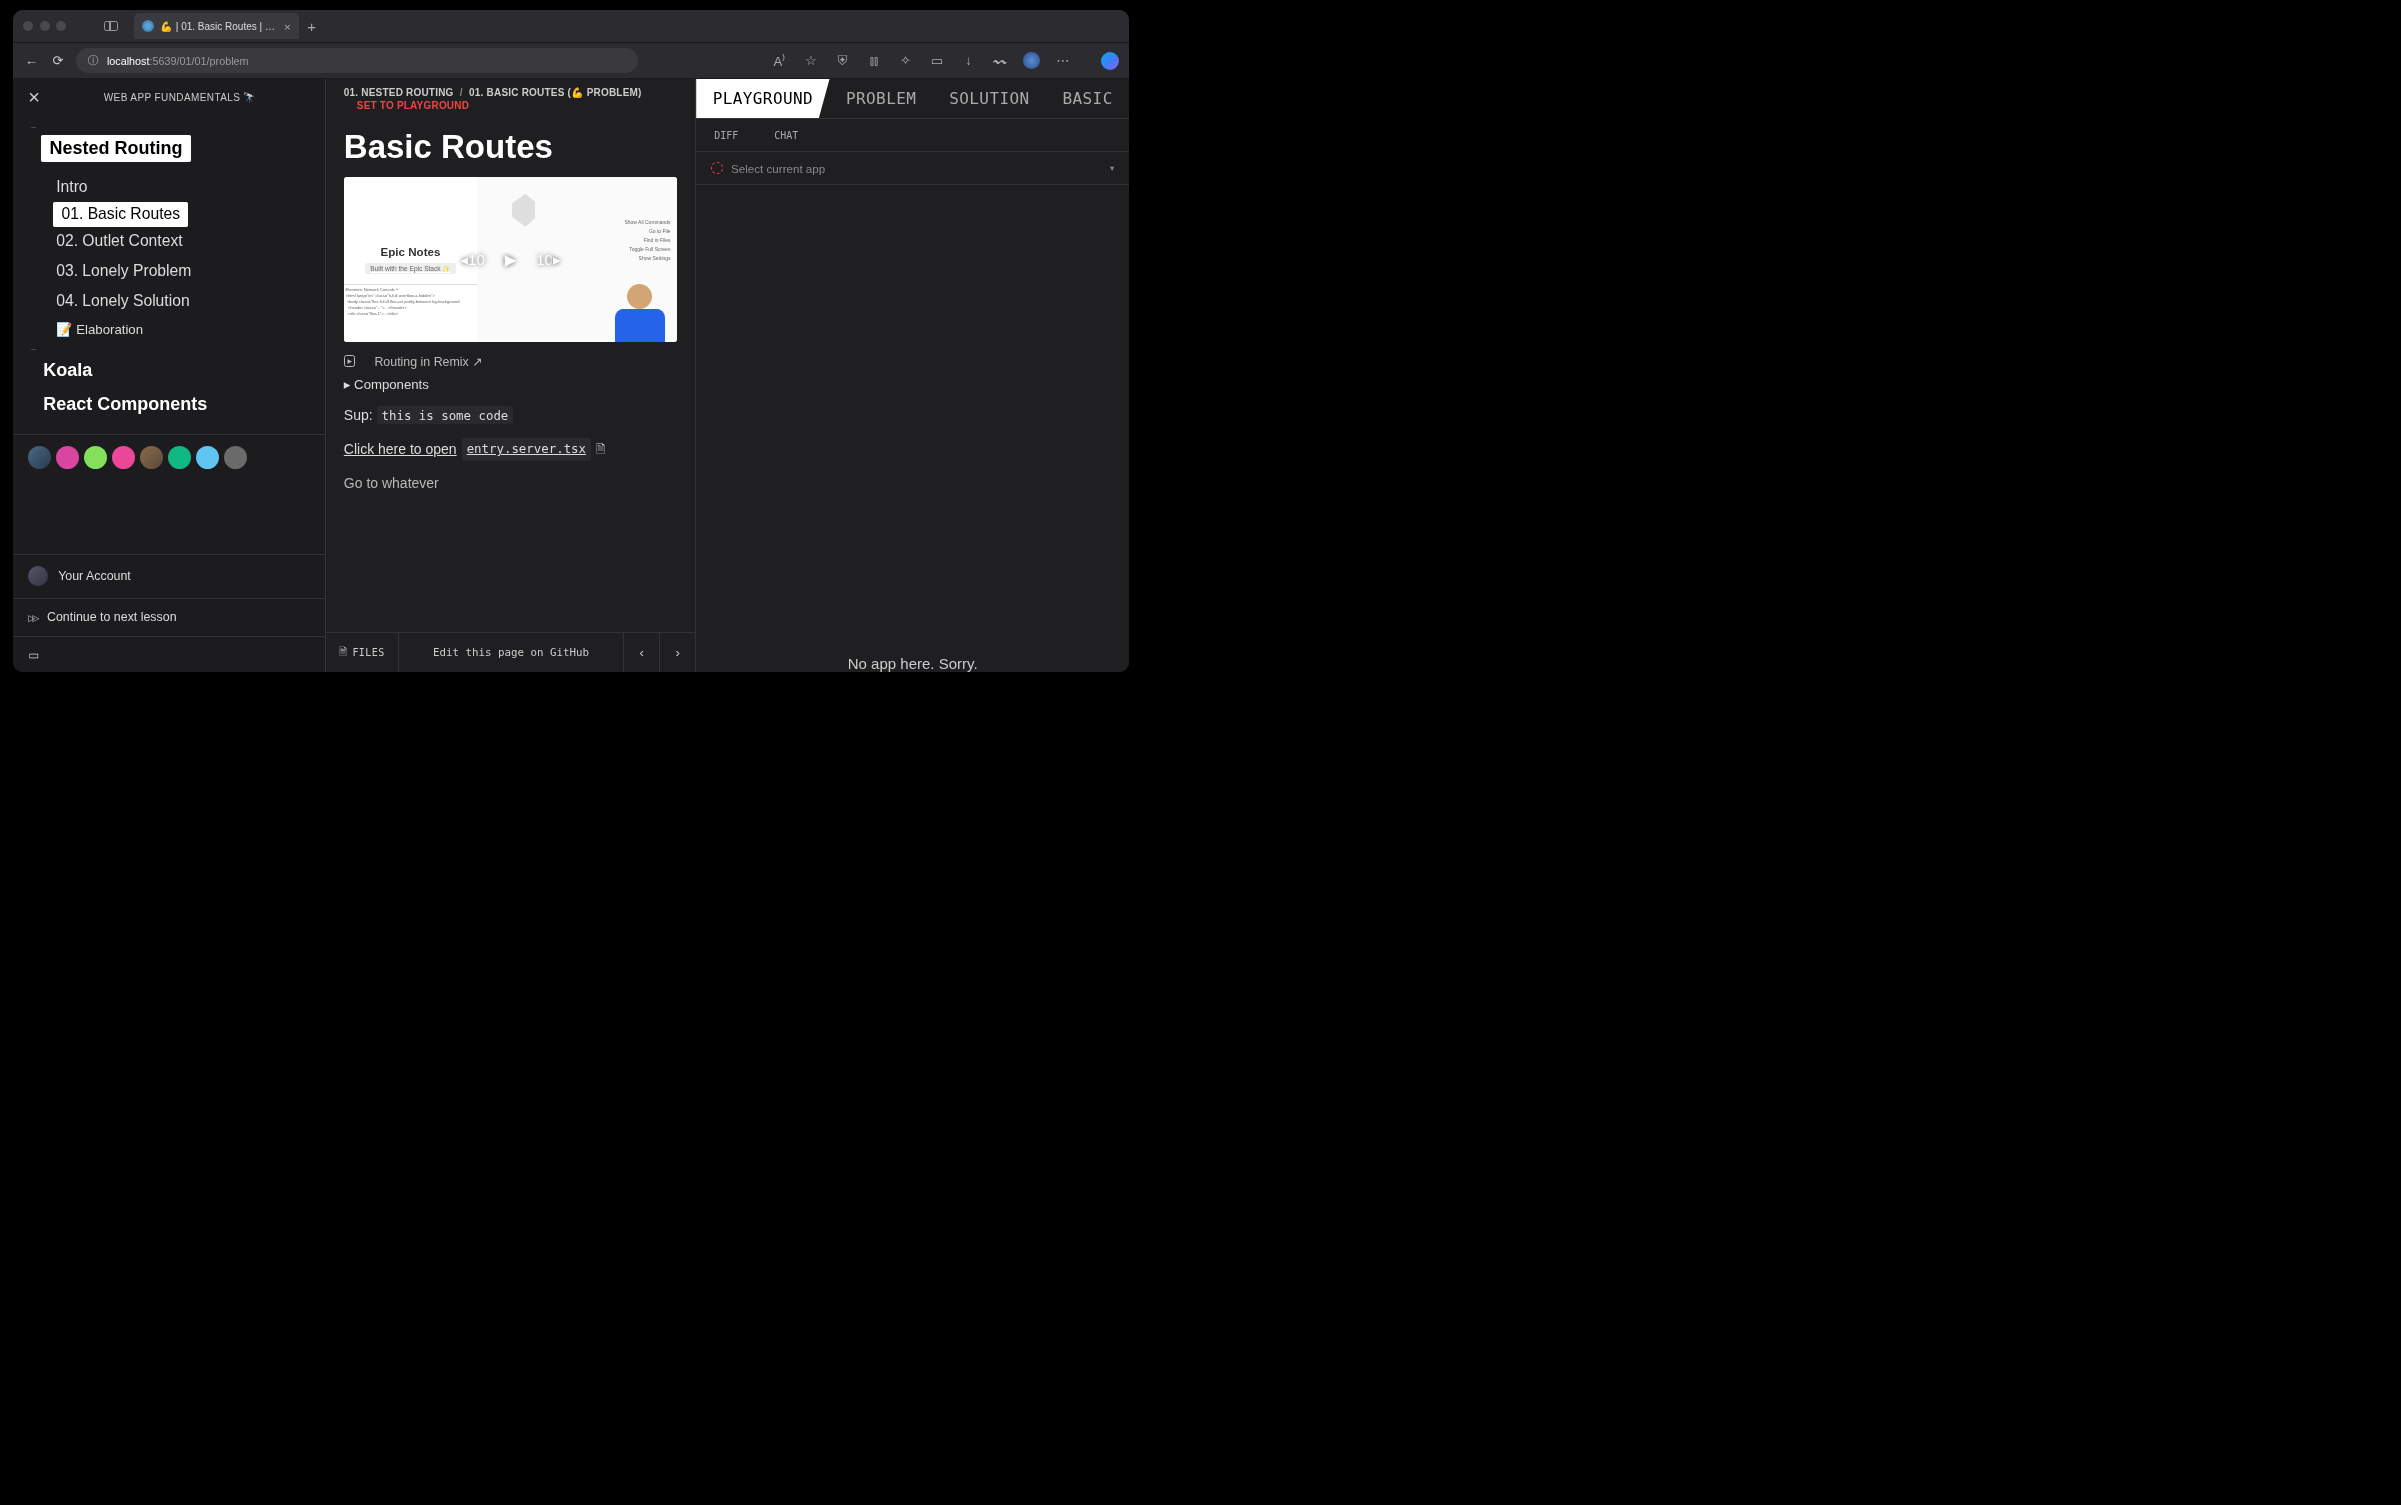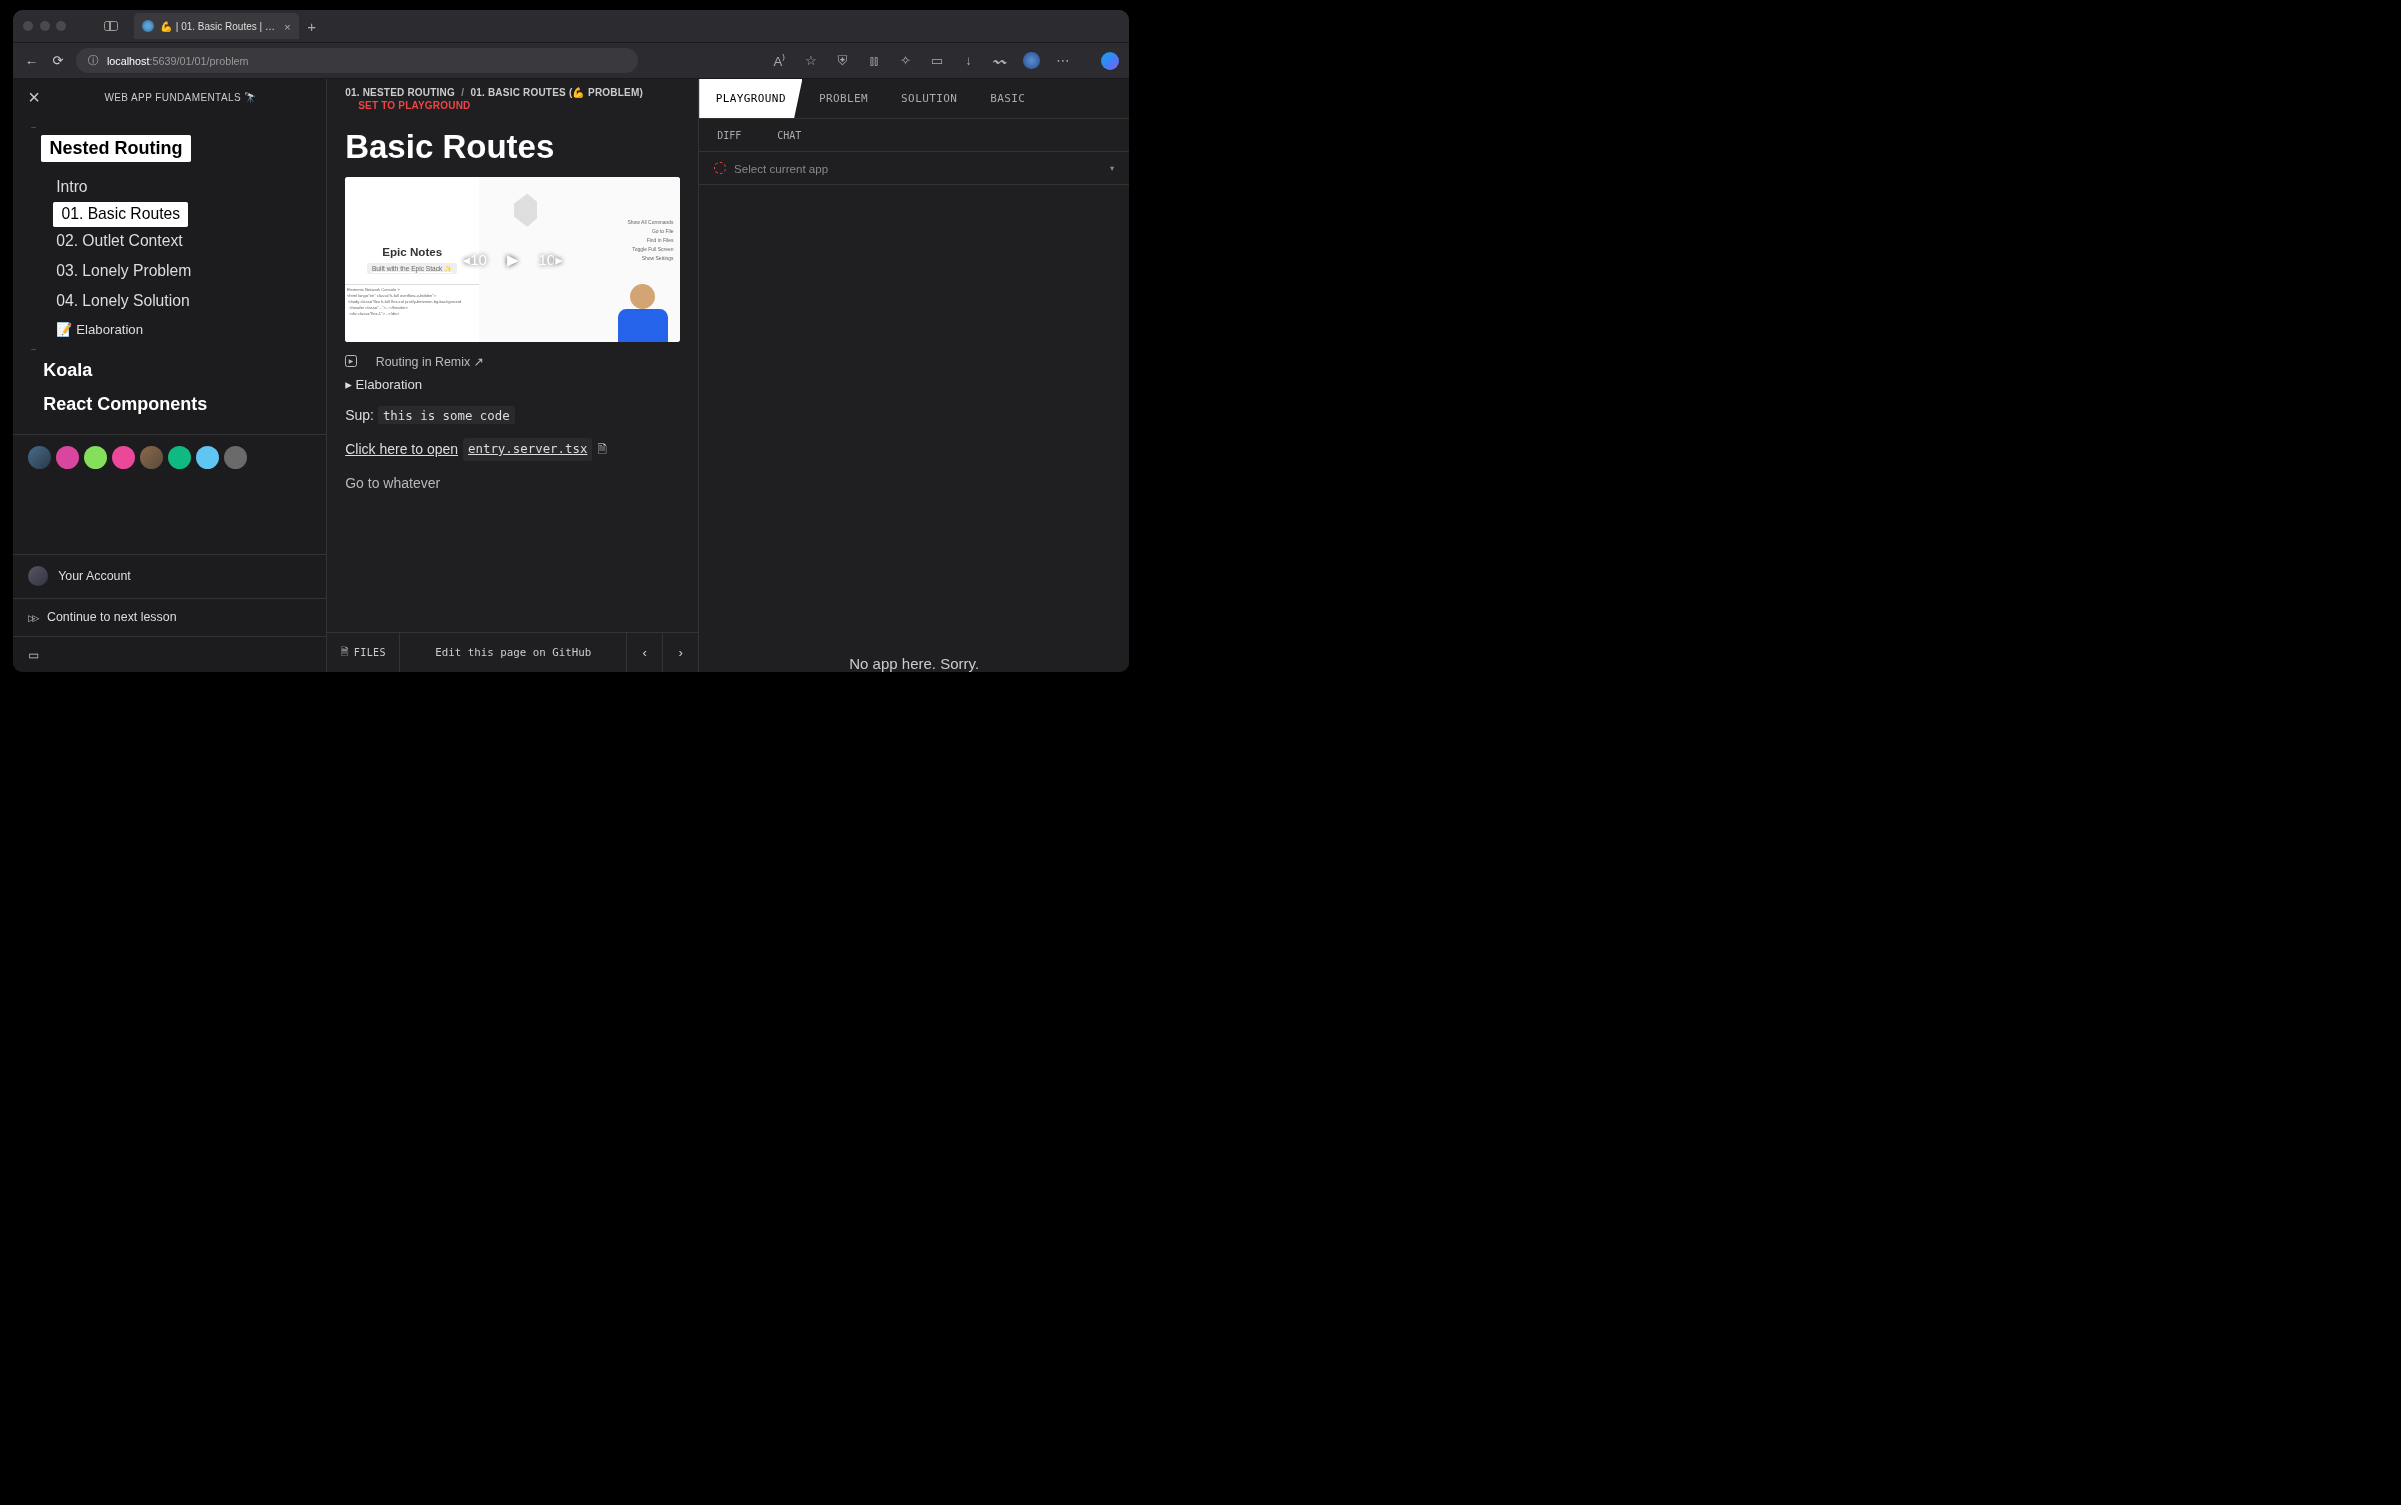--- a/index.html
+++ b/index.html
@@ -208,21 +208,21 @@
   height:40px;border-top:0.8px solid #333;display:flex;align-items:center;
 }
 .cf-files{display:flex;align-items:center;gap:5px;padding:0 13.2px;font-size:10px;letter-spacing:0.4px;color:#ccc;font-family:monospace;border-right:0.8px solid #333;height:100%;}
 .cf-edit{flex:1;text-align:center;font-size:10.8px;font-family:monospace;color:#ccc;}
 .cf-nav{width:36px;height:100%;border-left:0.8px solid #333;display:flex;align-items:center;justify-content:center;color:#ccc;}
 
 
 .right-panel{flex:1;background:#1f1f22;display:flex;flex-direction:column;}
 .tabs-row{height:40px;display:flex;border-bottom:0.8px solid #333;}
 .top-tab{
-  padding:0 16.5px;display:flex;align-items:center;font-family:monospace;font-size:11px;letter-spacing:0.4px;color:#aaa;cursor:pointer;
+  padding:0 16.5px;display:flex;align-items:center;font-family:monospace;font-size:16px;letter-spacing:0.4px;color:#aaa;cursor:pointer;
 }
 .top-tab.active{background:#fff;color:#000;clip-path:polygon(0 0,100% 0,92% 100%,0 100%);}
 .tabs-row2{height:33px;display:flex;border-bottom:0.8px solid #333;text-align:center;}
 .sub-tab{padding:0 18px;display:flex;align-items:center;font-family:monospace;font-size:10px;color:#aaa;}
 .app-selector{
   height:33px;display:flex;align-items:center;padding:0 15px;gap:8.3px;border-bottom:0.8px solid #333;color:#888;font-size:11.6px;
 }
 .spinner{width:11.6px;height:11.6px;border:1.7px dashed #ef4444;border-radius:50%;}
 .chevron-down{margin-left:auto;font-size:8.3px;color:#888;}
 .right-body{flex:1;display:flex;align-items:flex-end;justify-content:center;color:#ccc;font-size:15px;}
@@ -352,21 +352,21 @@
             <div class="vc-item"><span>10</span>▸</div>
           </div>
         </div>
 
         <div class="video-caption">
           <span class="play-sq">▶</span>
           <span>Routing in Remix ↗</span>
         </div>
 
         <div class="transcript">
-          <span>Elaboration</span>
+          <span>Components</span>
         </div>
 
 
         <p class="body-text">
           <span>Sup: </span><span class="code-inline">this is some code</span>
         </p>
 
         <p class="body-text open-file">
           <span class="link-underline">Click here to open </span>
           <span class="code-inline link-underline">entry.server.tsx</span>

